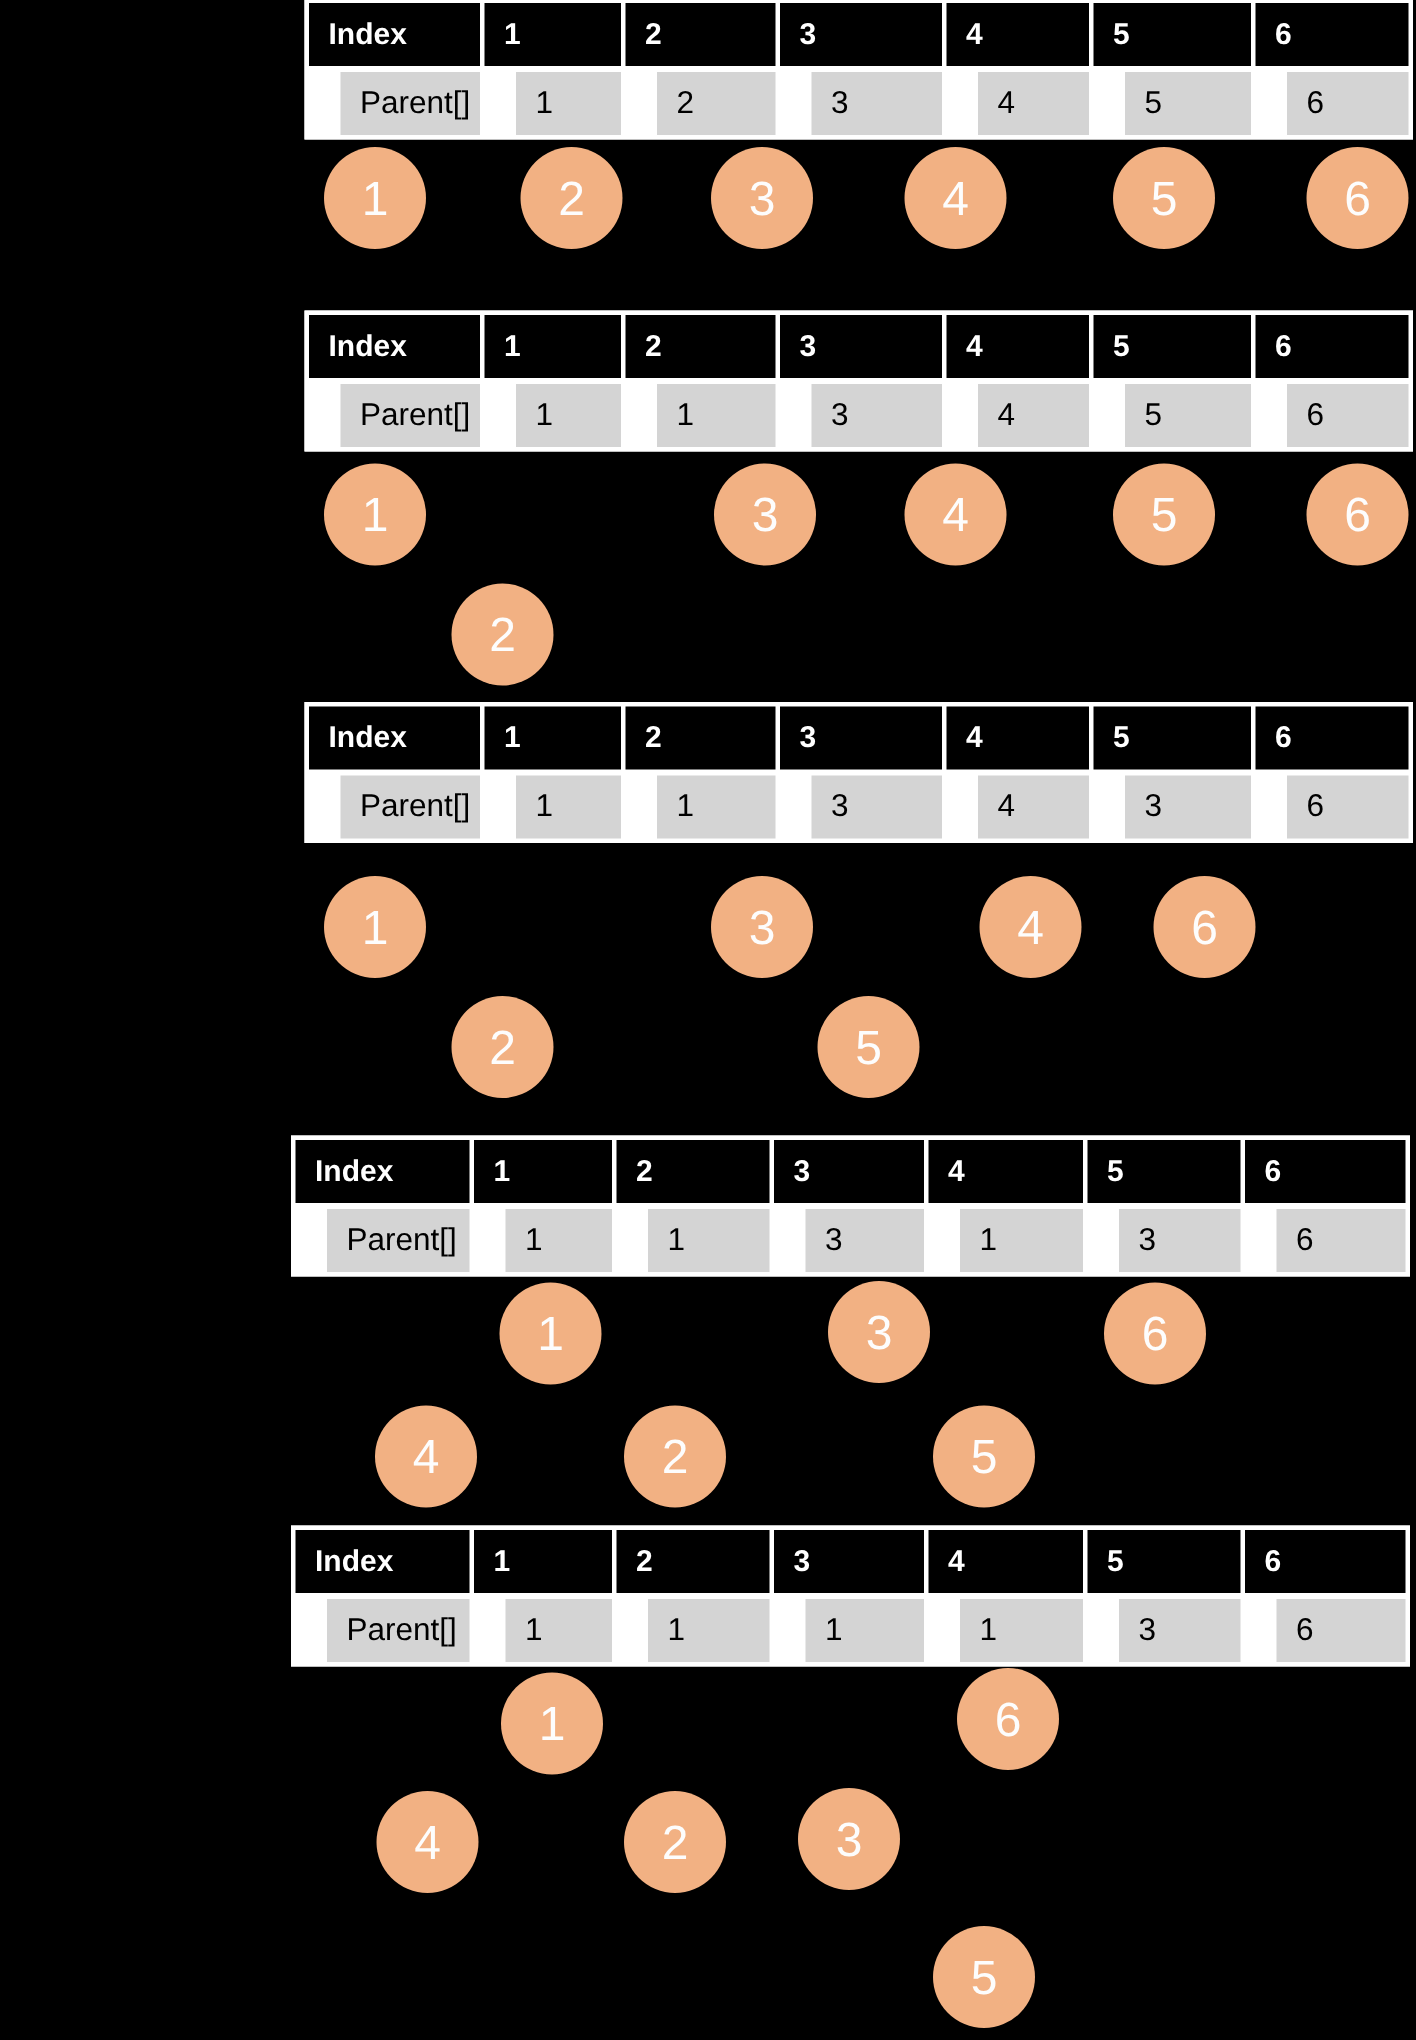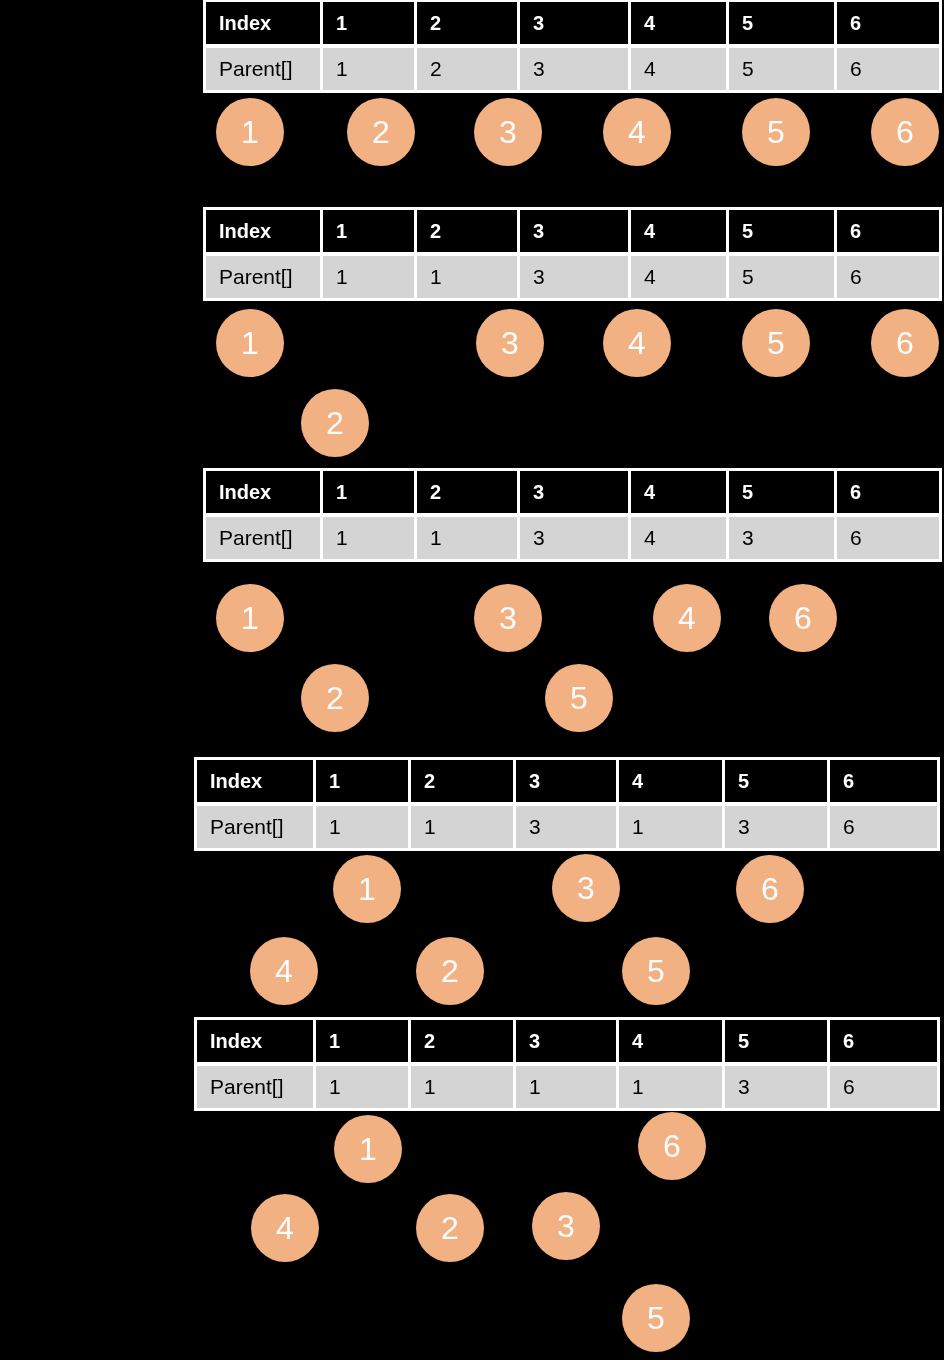--- a/index.html
+++ b/index.html
@@ -34,20 +34,21 @@
     background: #000;
     color: #fff;
     font-weight: bold;
     font-size: 20px;
   }
   .cell.data {
     background: #D4D4D4;
     color: #000;
     font-weight: normal;
     font-size: 21px;
+    margin-left: 21px;
   }
   .tree-node {
     position: absolute;
     width: 68px;
     height: 68px;
     border-radius: 50%;
     background: #F2B183;
     color: #FDFDFD;
     display: flex;
     align-items: center;

